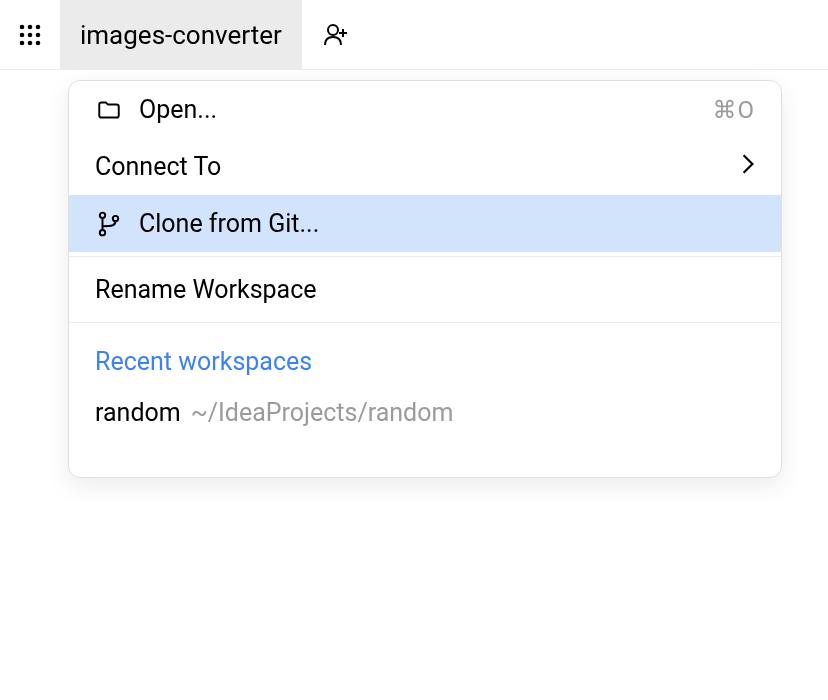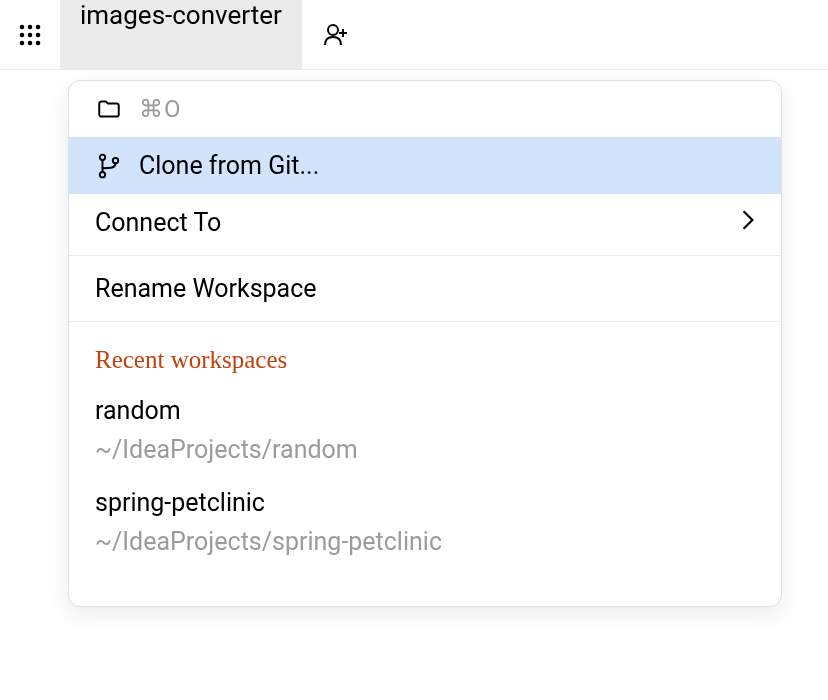--- a/index.html
+++ b/index.html
@@ -29,20 +29,21 @@
       align-items: center;
       justify-content: center;
       margin-right: 12px;
     }
     .grid-icon svg {
       width: 24px;
       height: 24px;
     }
     .tab {
       display: flex;
+      align-items: center;
       padding: 0 20px;
       height: 70px;
       font-size: 26px;
       color: #000;
       gap: 10px;
       cursor: pointer;
     }
     .tab.active {
       background: #ebebeb;
     }
@@ -120,31 +121,29 @@
       padding-left: 26px;
     }
     .divider {
       height: 1px;
       background: #ebebeb;
       margin: 4px 0;
     }
     .section-header {
       padding: 20px 26px 10px 26px;
       font-size: 25px;
-      color: #c2410c;
-      font-family: Liberation Serif, serif;
+      color: #3b82f6;
     }
     .recent-item {
       display: flex;
       align-items: baseline;
       padding: 12px 26px;
       font-size: 25px;
       cursor: pointer;
       gap: 10px;
-      flex-direction: column;
     }
     .recent-item .name {
       color: #000;
     }
     .recent-item .path {
       color: #9b9b9b;
     }
     .recent-list {
       padding-bottom: 14px;
     }
@@ -182,61 +181,58 @@
 </div>
 
 <div class="dropdown">
 
   <div class="menu-item">
     <span class="icon-slot">
       <svg viewBox="0 0 24 24" fill="none" stroke="#000" stroke-width="1.8">
         <path d="M3 7 C3 5.9 3.9 5 5 5 H9 L11 7 H19 C20.1 7 21 7.9 21 9 V17 C21 18.1 20.1 19 19 19 H5 C3.9 19 3 18.1 3 17 Z"></path>
       </svg>
     </span>
+    <span class="label">Open...</span>
     <span class="shortcut">⌘O</span>
+  </div>
+
+  <div class="menu-item no-icon">
+    <span class="label">Connect To</span>
+    <span class="chevron">
+      <svg viewBox="0 0 12 20" fill="none" stroke="#000" stroke-width="2">
+        <path d="M2 2 L10 10 L2 18"></path>
+      </svg>
+    </span>
   </div>
 
   <div class="menu-item highlighted">
     <span class="icon-slot">
       <svg viewBox="0 0 24 24" fill="none" stroke="#000" stroke-width="1.8">
         <circle cx="6" cy="4" r="2.5"></circle>
         <circle cx="6" cy="20" r="2.5"></circle>
         <circle cx="18" cy="7" r="2.5"></circle>
         <path d="M6 6.5 V17.5"></path>
         <path d="M18 9.5 C18 14 14 14 6 14"></path>
       </svg>
     </span>
     <span class="label">Clone from Git...</span>
   </div>
 
-  <div class="menu-item no-icon">
-    <span class="label">Connect To</span>
-    <span class="chevron">
-      <svg viewBox="0 0 12 20" fill="none" stroke="#000" stroke-width="2">
-        <path d="M2 2 L10 10 L2 18"></path>
-      </svg>
-    </span>
-  </div>
-
   <div class="divider"></div>
 
   <div class="menu-item no-icon">
     <span class="label">Rename Workspace</span>
   </div>
 
   <div class="divider"></div>
 
   <div class="section-header">Recent workspaces</div>
 
   <div class="recent-list">
     <div class="recent-item">
       <span class="name">random</span>
       <span class="path">~/IdeaProjects/random</span>
     </div>
     <div class="recent-item">
-      <span class="name">spring-petclinic</span>
-      <span class="path">~/IdeaProjects/spring-petclinic</span>
     </div>
-    <div class="recent-item">
-    </div>
   </div>
 
 </div>
 
 </body></html>

